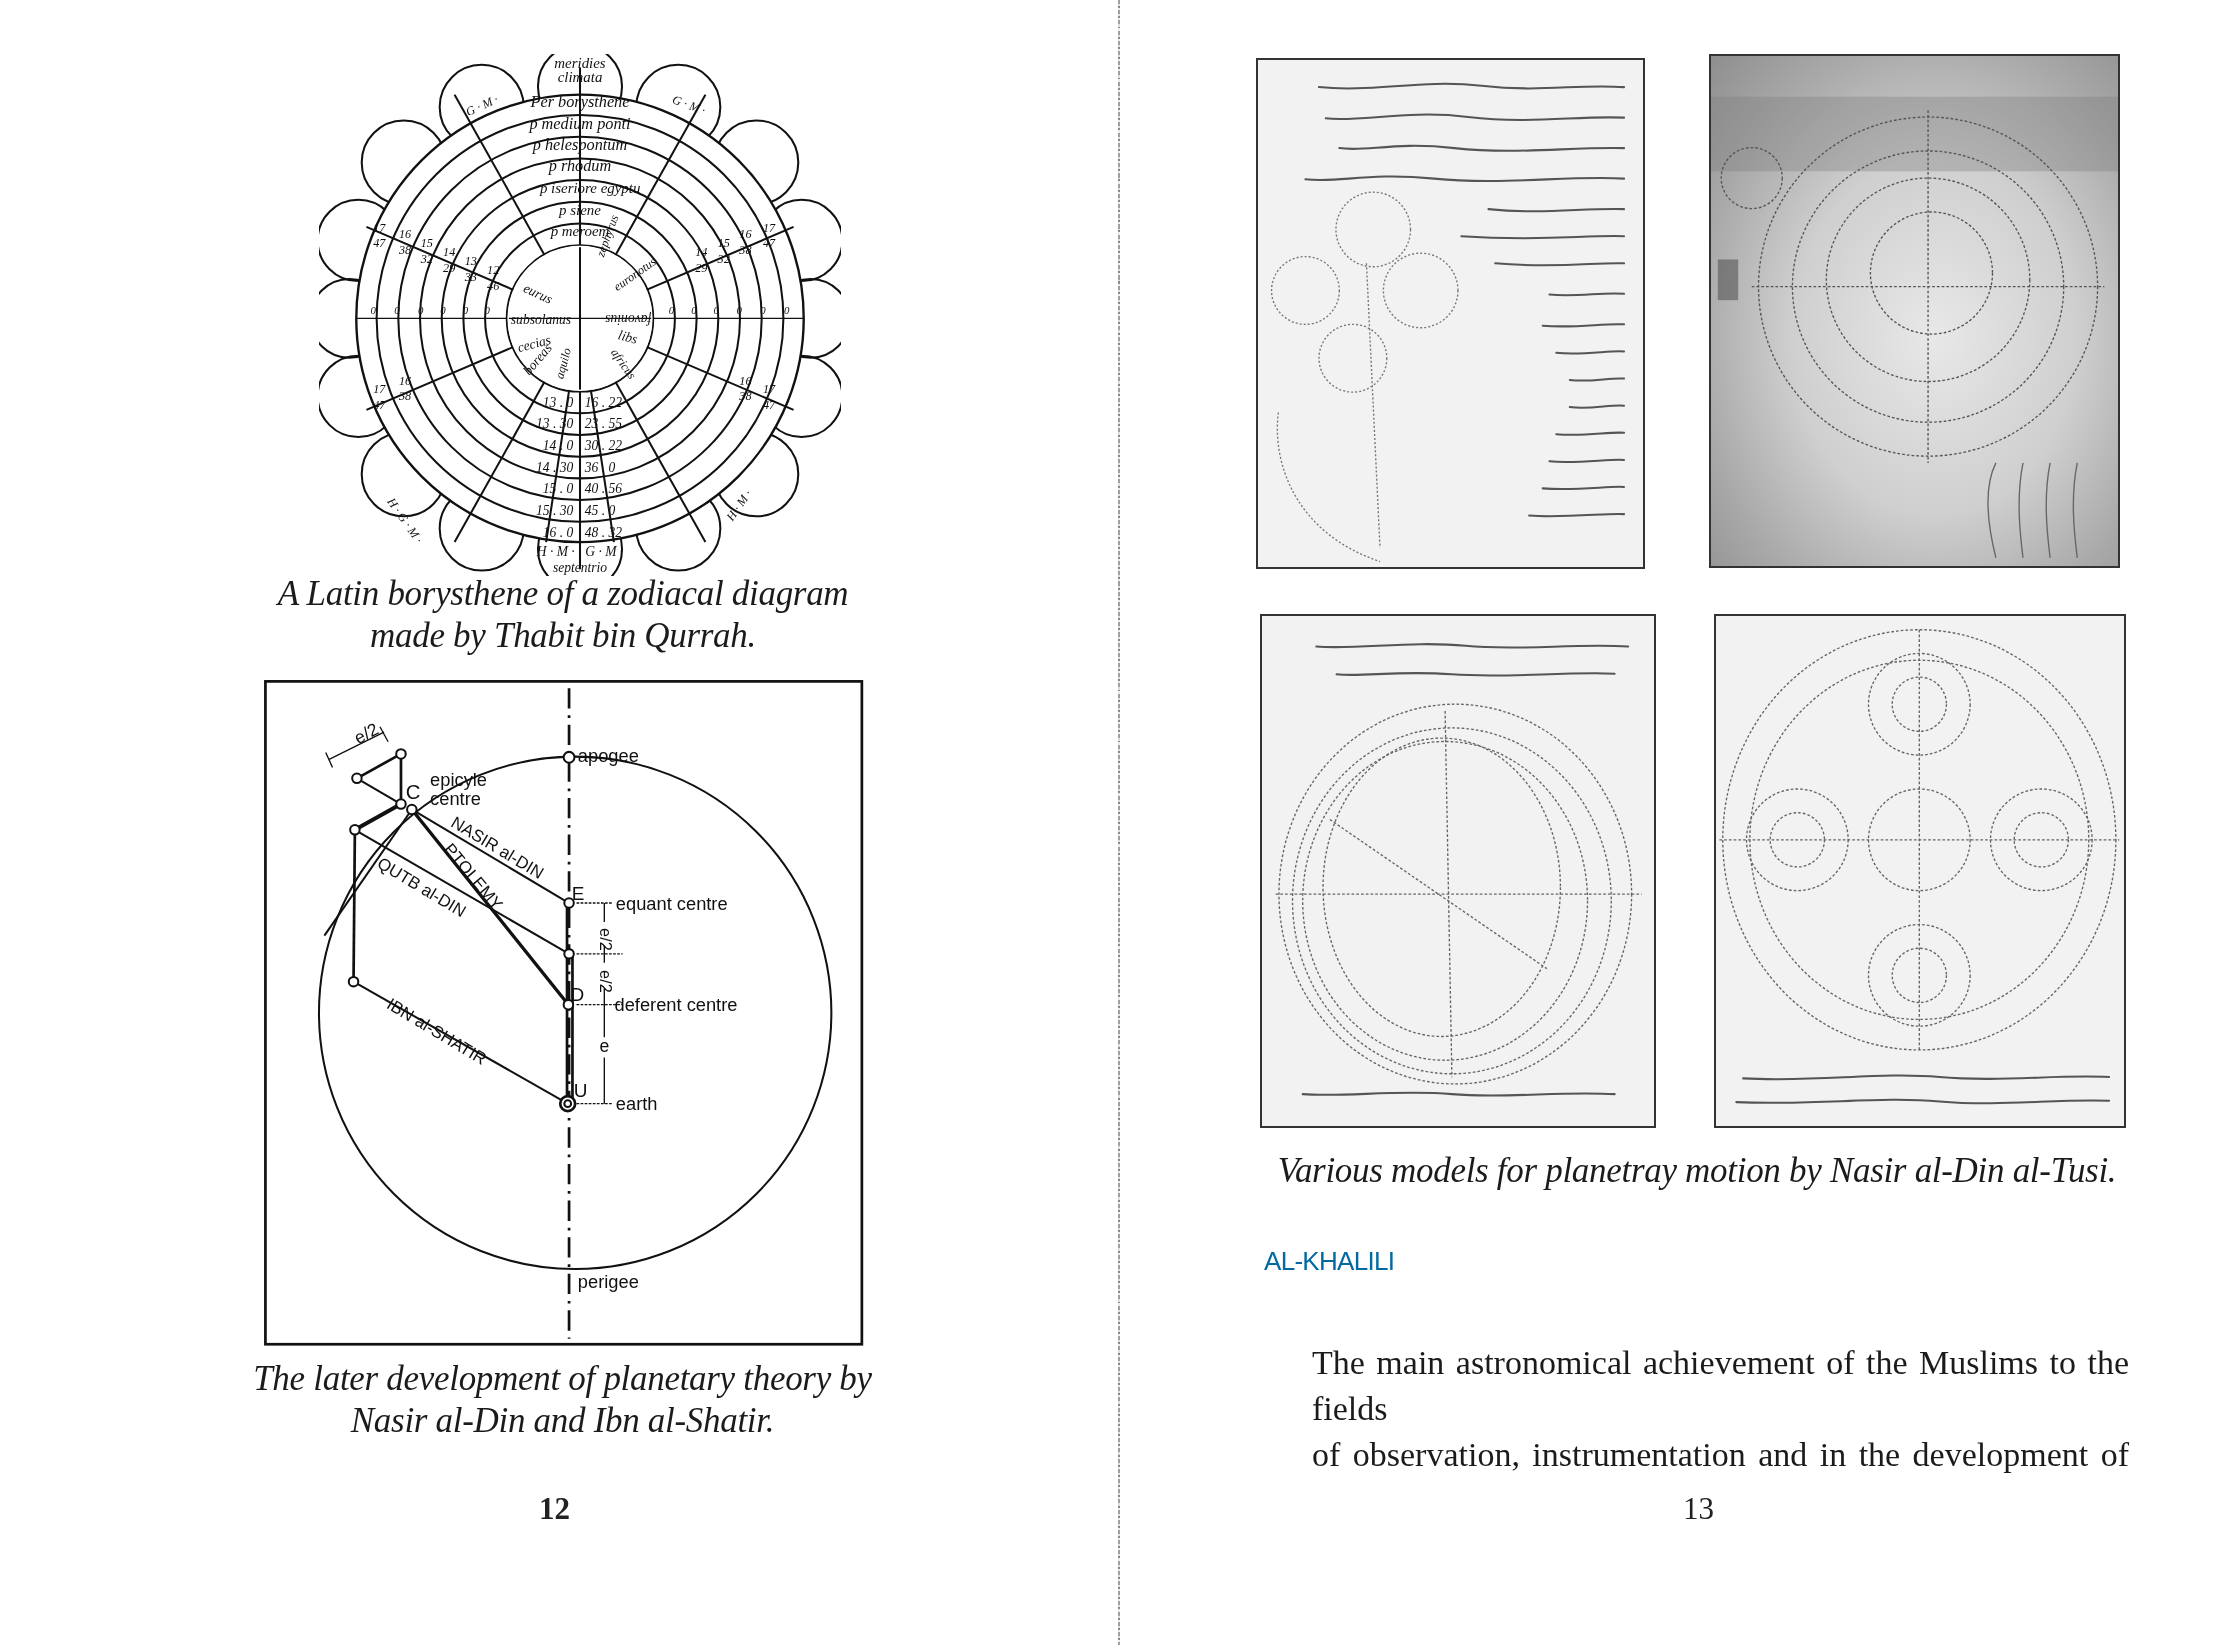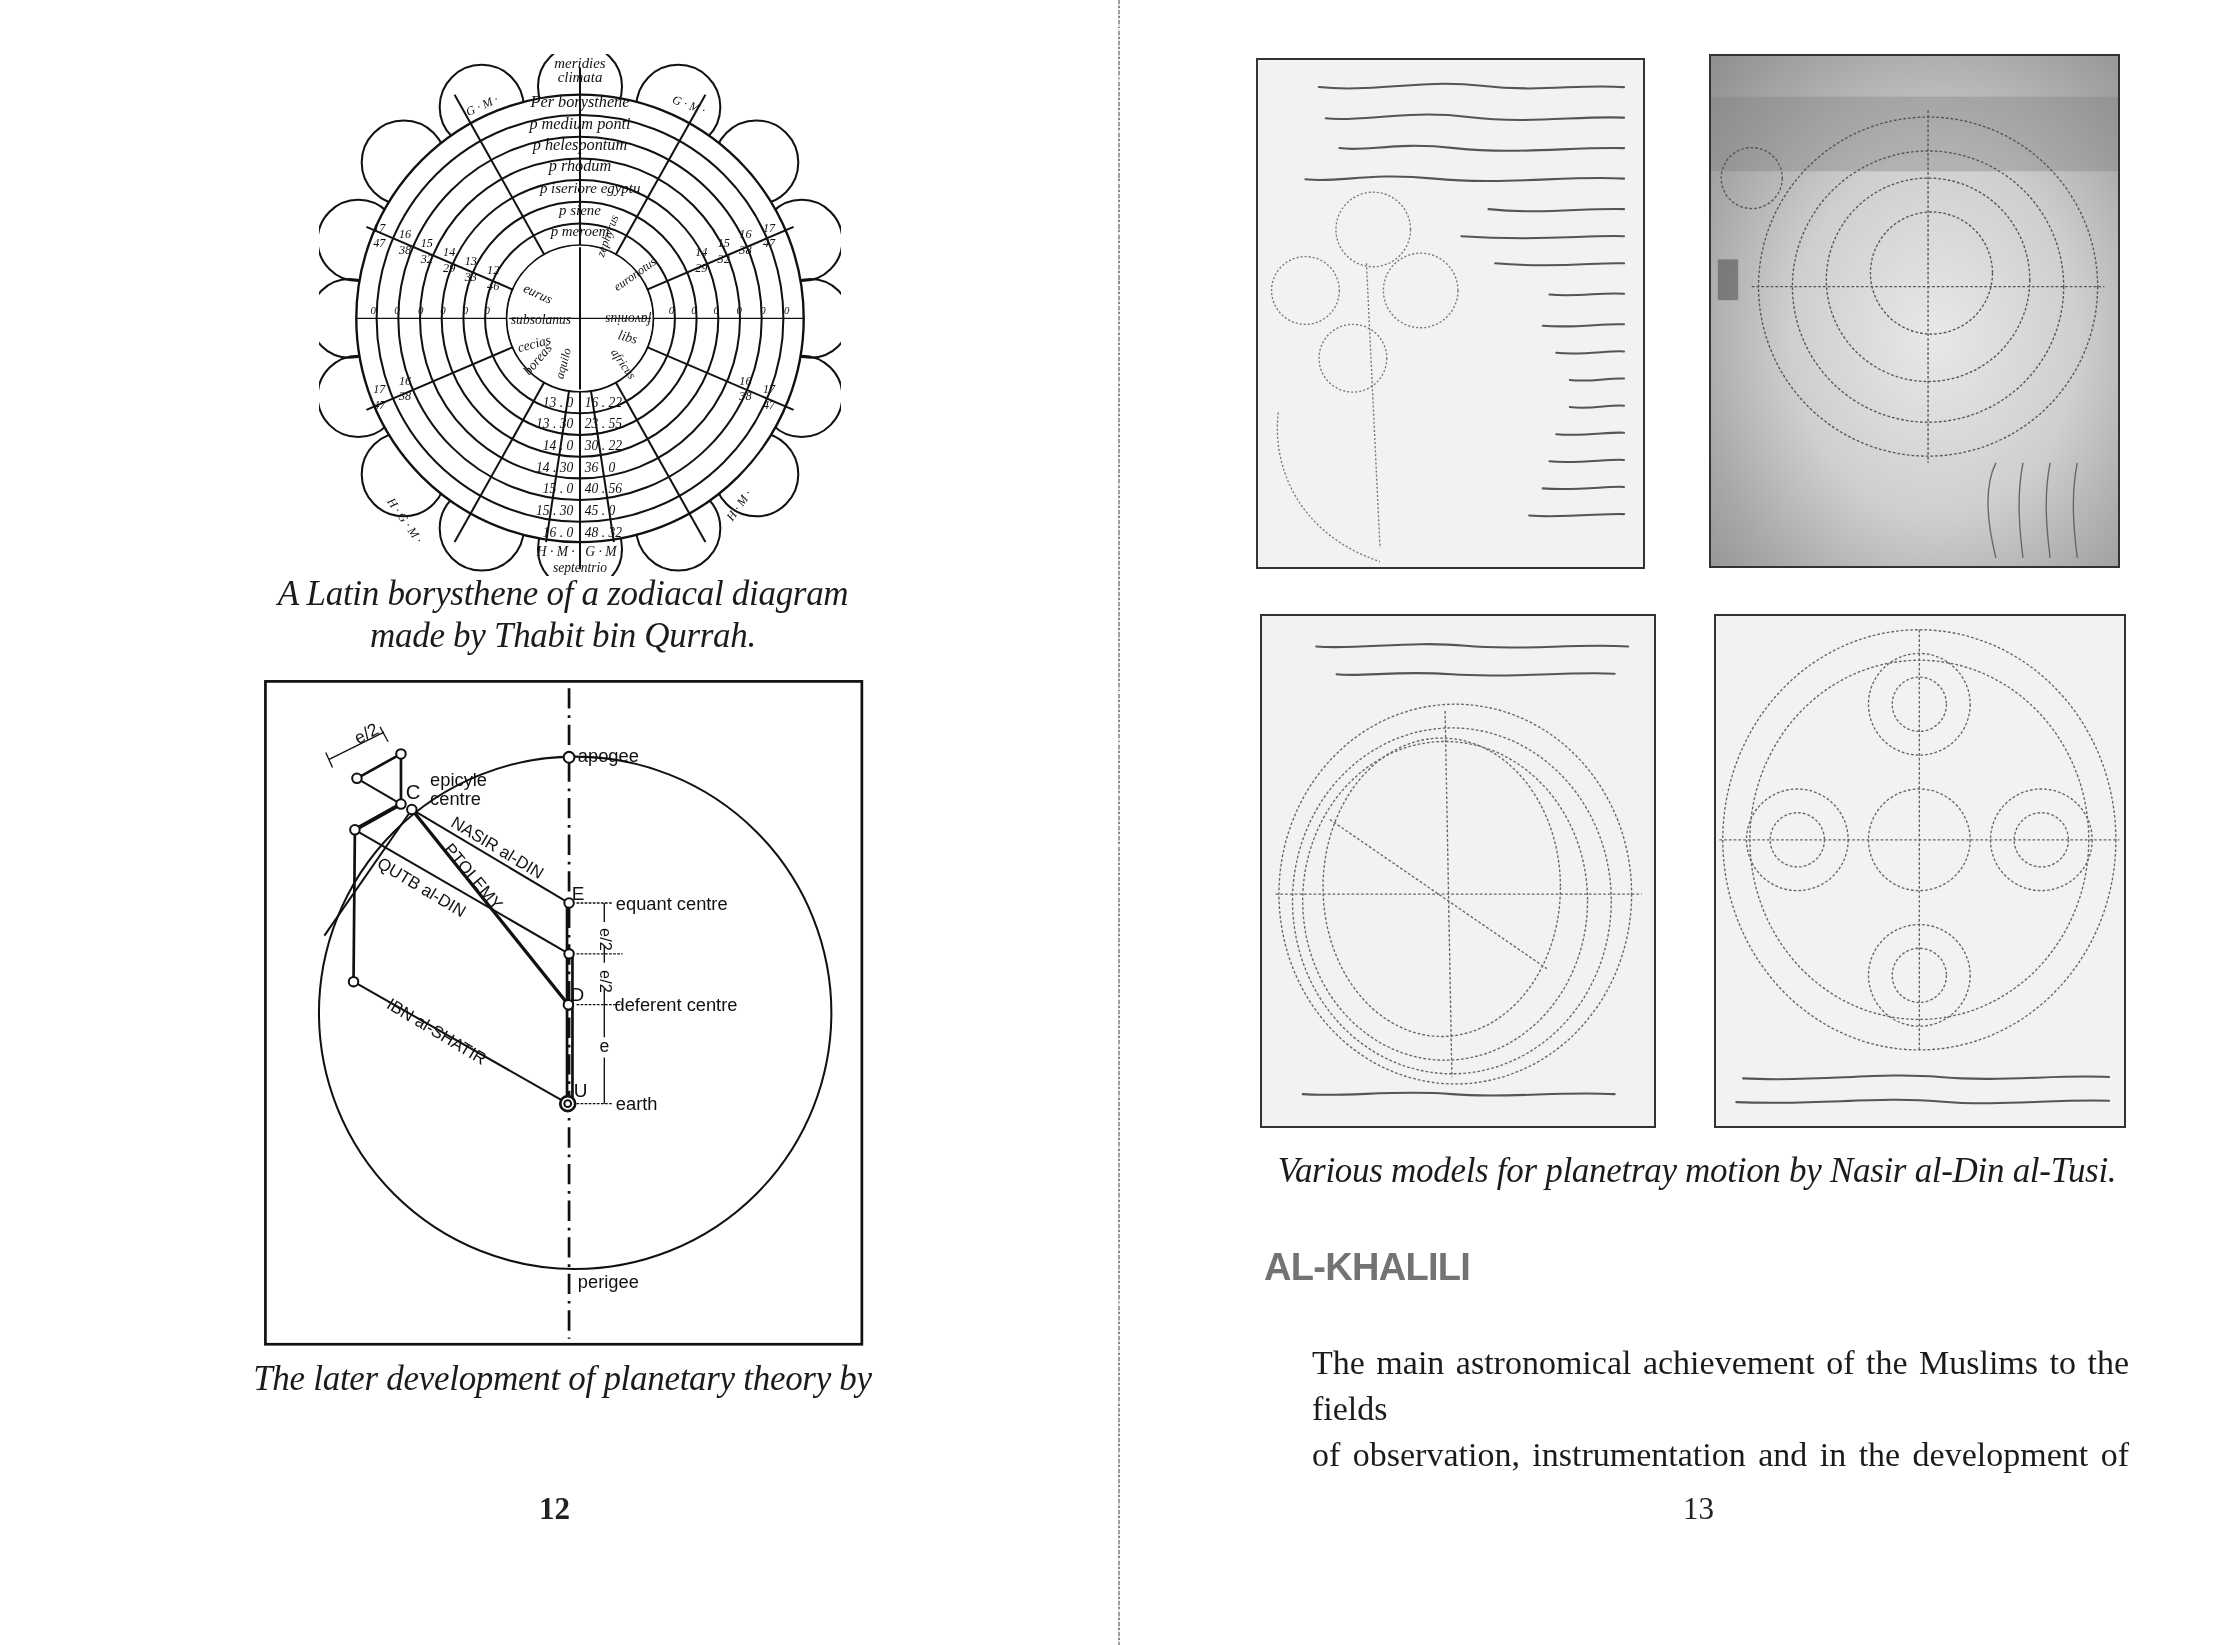--- a/index.html
+++ b/index.html
@@ -9,21 +9,21 @@
   .page { position: absolute; top: 0; height: 1646px; }
   #page-left { left: 0; width: 1119px; }
   #page-right { left: 1120px; width: 988px; }
   .gutter { position: absolute; left: 1118px; top: 0; width: 2px; height: 1646px;
             background: repeating-linear-gradient(to bottom, #777 0 4.1px, #cfcfcf 4.1px 6.1px, #555 6.1px 8.1px, #e4e4e4 8.1px 10.2px); opacity: .7; }
   .caption { position: absolute; font-style: italic; font-size: 35px; line-height: 42px;
              text-align: center; letter-spacing: -0.3px; color: #1b1b1b; }
   .caption span { display: block; }
   .pagenum { position: absolute; font-size: 31px; font-weight: bold; text-align: center; width: 81px; color: #222; }
   .heading { position: absolute; font-family: "Liberation Sans", "DejaVu Sans", sans-serif;
-             font-weight: bold; font-size: 38px; letter-spacing: -0.7px; color: #737373; }
+             font-weight: normal; font-size: 26px; letter-spacing: -0.7px; color: #0369a1; }
   .para { position: absolute; font-size: 34px; line-height: 46px; text-align: justify;
           text-align-last: justify; color: #1b1b1b; }
   .para span { display: block; text-align: justify; text-align-last: justify; margin-left: 48px; }
   .manuscript { position: absolute; border: 2.7px solid #333; background: #f2f2f2; overflow: hidden; }
   .manuscript.dark { background: #bdbdbd; }
   svg text { font-family: "Liberation Sans", "DejaVu Sans", sans-serif; }
   .zod text { font-family: "Liberation Serif", "DejaVu Serif", serif; font-style: italic; }
 </style>
 </head>
 <body>
@@ -253,20 +253,21 @@
       <text x="140" y="98" font-size="26" transform="rotate(-28 140 98)">e/2</text>
       <text x="275" y="218" font-size="25" transform="rotate(31 275 218)">NASIR al-DIN</text>
       <text x="265" y="253" font-size="25" transform="rotate(50 265 253)">PTOLEMY</text>
       <text x="166" y="278" font-size="25" transform="rotate(31 166 278)">QUTB al-DIN</text>
       <text x="180" y="486" font-size="25" transform="rotate(31 180 486)">IBN al-SHATIR</text>
     </g>
   </svg>
 
   <div class="caption" style="left:244px; top:1358px; width:637px;">
     <span>The later development of planetary theory by</span>
+    <span>Nasir al-Din and Ibn al-Shatir.</span>
   </div>
 
   <div class="pagenum" style="left:514px; top:1491px;">12</div>
 </div>
 
 <div class="gutter"></div>
 
 <div id="page-right" class="page">
 
   <div class="manuscript" style="left:136px; top:58px; width:385px; height:507px;">

